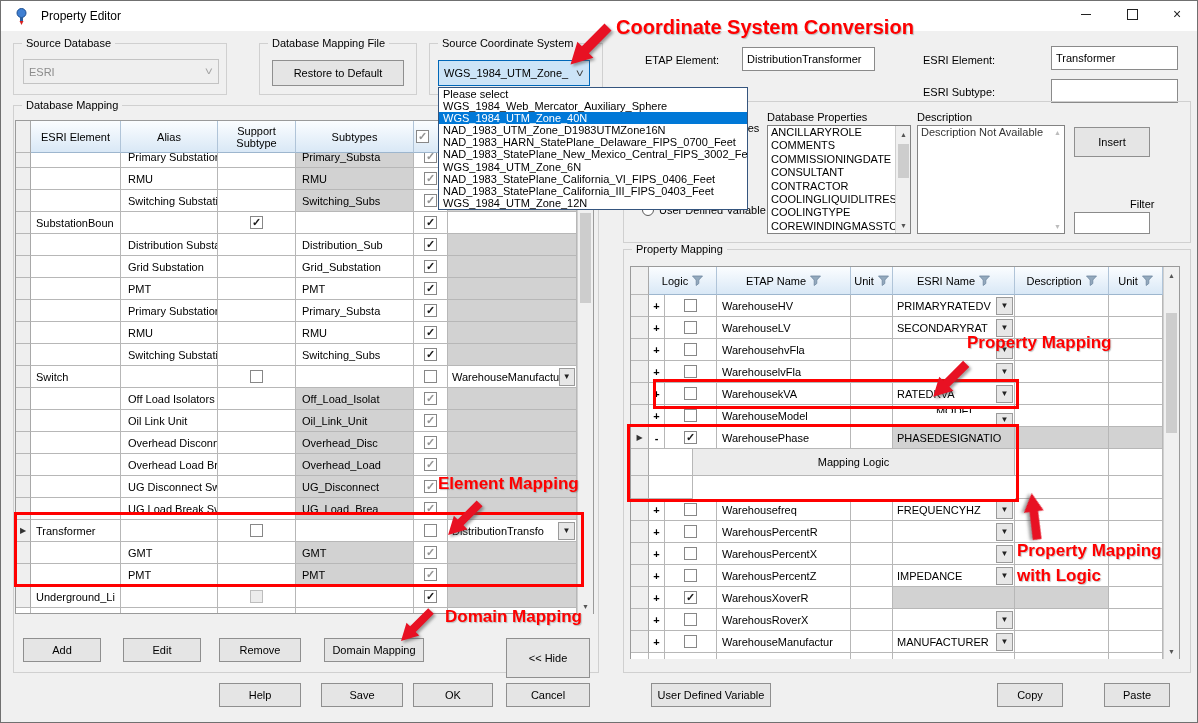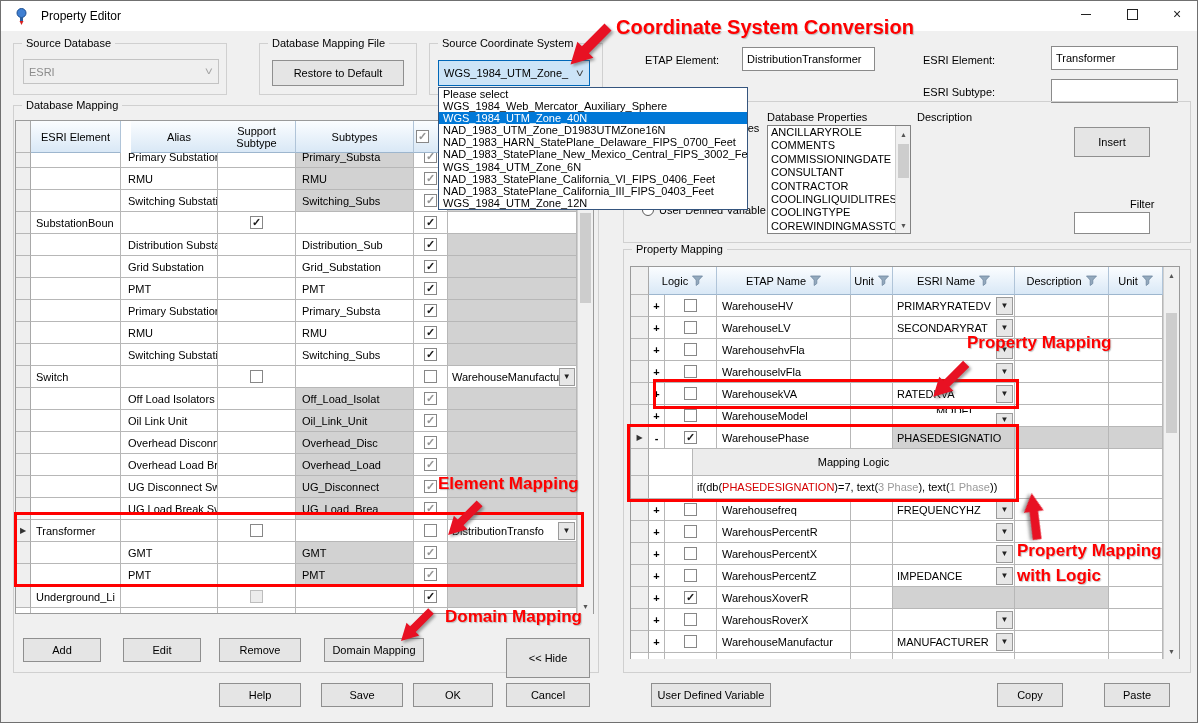--- a/index.html
+++ b/index.html
@@ -144,33 +144,38 @@
         <div class="lb-item">COOLINGLIQUIDLITRES</div>
         <div class="lb-item">COOLINGTYPE</div>
         <div class="lb-item">COREWINDINGMASSTON</div>
         <div class="abs sb" style="left: 127px; top: 0px; width: 16px; height: 107px;">
           <div class="sb-btn" style="top: 0px;">▲</div>
           <div class="sb-btn" style="top: 91px;">▼</div>
           <div class="sb-thumb" style="top: 18px; height: 34px;"></div>
         </div>
       </div>
     <div class="abs" style="left:293px;top:9px">Description</div>
+    <div class="abs listbox" style="left:293px;top:23px;width:148px;height:109px">
+      <div class="lb-item" style="color:#333">Description Not Available</div>
+      <span class="abs" style="right:3px;top:3px;font-size:7px;color:#bcbcbc">▲</span>
+      <span class="abs" style="right:3px;bottom:3px;font-size:7px;color:#bcbcbc">▼</span>
+    </div>
     <div class="abs btn" style="left:450px;top:25px;width:76px;height:30px">Insert</div>
     <div class="abs" style="left:506px;top:96px">Filter</div>
     <div class="abs vbox" style="left:450px;top:110px;width:76px;height:22px"></div>
   </div>
 
   <div class="abs grp" style="left:12px;top:104px;width:586px;height:568px">
     <span class="grp-label">Database Mapping</span>
   </div>
   <div class="abs" id="dbTable" style="left:0;top:0">
       <div class="abs" style="left: 14px; top: 119px; width: 579px; height: 494px; border: 1px solid rgb(154, 154, 154); box-sizing: border-box; background: rgb(255, 255, 255);"></div>
       <div class="cell rowhead" style="left: 15px; top: 120px; width: 15px; height: 32px;"></div>
       <div class="cell hdr" style="left: 30px; top: 120px; width: 90px; height: 32px;">ESRI Element</div>
-      <div class="cell hdr" style="left: 130px; top: 120px; width: 97px; height: 32px; text-align: right;">Alias</div>
+      <div class="cell hdr" style="left: 120px; top: 120px; width: 97px; height: 32px; text-align: right;">Alias</div>
       <div class="cell hdr" style="left: 217px; top: 120px; width: 78px; height: 32px; white-space: normal;">Support Subtype</div>
       <div class="cell hdr" style="left: 295px; top: 120px; width: 118px; height: 32px;">Subtypes</div>
       <div class="cell hdr" style="left: 413px; top: 120px; width: 163px; height: 32px; justify-content: flex-start; overflow: hidden;">
         <div style="display: flex; align-items: center; gap: 4px; padding-left: 2px;">
           <div class="cbx g" style="flex: 0 0 auto;">✓</div>
           <div style="white-space: normal; line-height: 12px; width: 52px;">Skip Mapping</div>
         </div>
       </div>
       <div class="abs" style="left: 0px; top: 152px; width: 600px; height: 15px; overflow: hidden;">
         <div class="cell rowhead" style="left: 15px; top: -7px; width: 15px; height: 22px;"></div>
@@ -591,29 +596,20 @@
       <div class="abs" style="left: 0px; top: 448px; width: 1198px; height: 27px;">
         <div class="cell rowhead" style="left: 630px; top: 0px; width: 18px; height: 27px;"></div>
         <div class="cell" style="left: 648px; top: 0px; width: 44px; height: 27px;"></div>
         <div class="cell" style="left: 692px; top: 0px; width: 322px; height: 27px; background: rgb(236, 236, 236); justify-content: center;">Mapping Logic</div>
         <div class="cell" style="left: 1014px; top: 0px; width: 94px; height: 27px;"></div>
         <div class="cell" style="left: 1108px; top: 0px; width: 54px; height: 27px;"></div>
       </div>
       <div class="abs" style="left: 0px; top: 475px; width: 1198px; height: 23px;">
         <div class="cell rowhead" style="left: 630px; top: 0px; width: 18px; height: 23px;"></div>
         <div class="cell" style="left: 648px; top: 0px; width: 44px; height: 23px;"></div>
-        <div class="cell" style="left: 692px; top: 0px; width: 322px; height: 23px; padding-left: 4px;">
-          <span class="tk-k">if(db(</span>
-          <span class="tk-r">PHASEDESIGNATION</span>
-          <span class="tk-k">)=7, text(</span>
-          <span class="tk-g">3 Phase</span>
-          <span class="tk-k">), text(</span>
-          <span class="tk-g">1 Phase</span>
-          <span class="tk-k">))</span>
-        </div>
         <div class="cell" style="left: 1014px; top: 0px; width: 94px; height: 23px;"></div>
         <div class="cell" style="left: 1108px; top: 0px; width: 54px; height: 23px;"></div>
       </div>
       <div class="abs" style="left: 0px; top: 498px; width: 1198px; height: 22px;">
         <div class="cell rowhead" style="left: 630px; top: 0px; width: 18px; height: 22px;"></div>
         <div class="cell" style="left: 648px; top: 0px; width: 16px; height: 22px; justify-content: center;">
           <div style="font-weight: bold; font-size: 11px;">+</div>
         </div>
         <div class="cell" style="left: 664px; top: 0px; width: 52px; height: 22px; justify-content: center;">
           <div class="cbx"></div>

